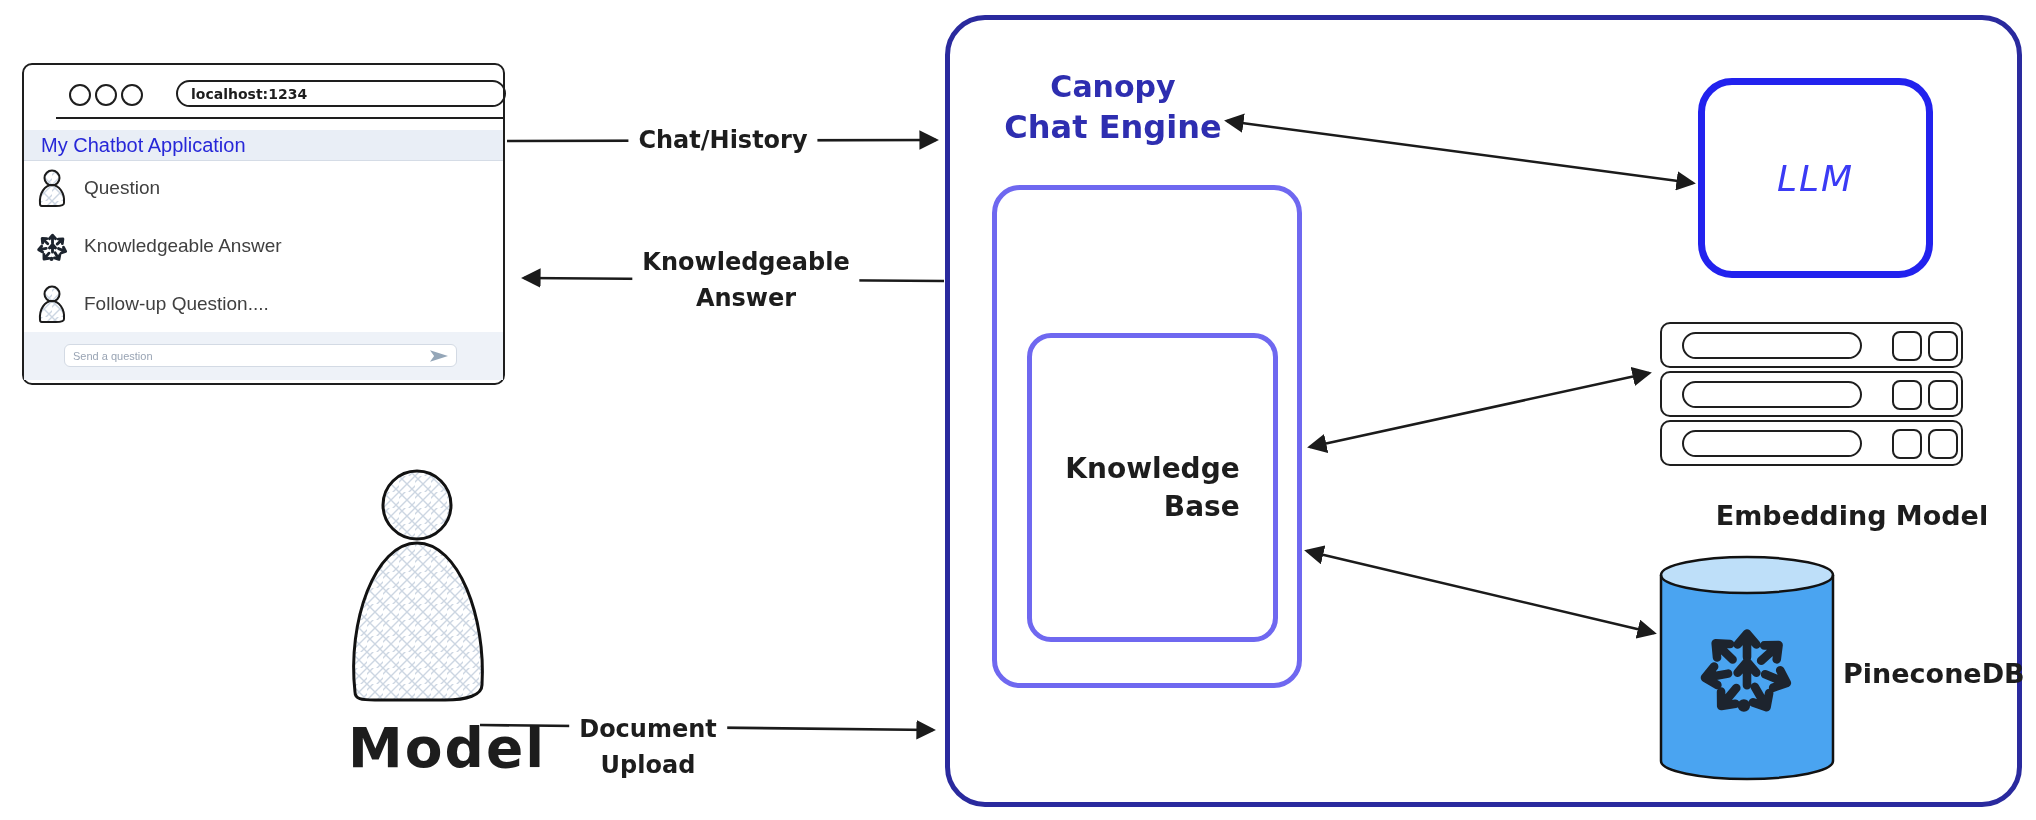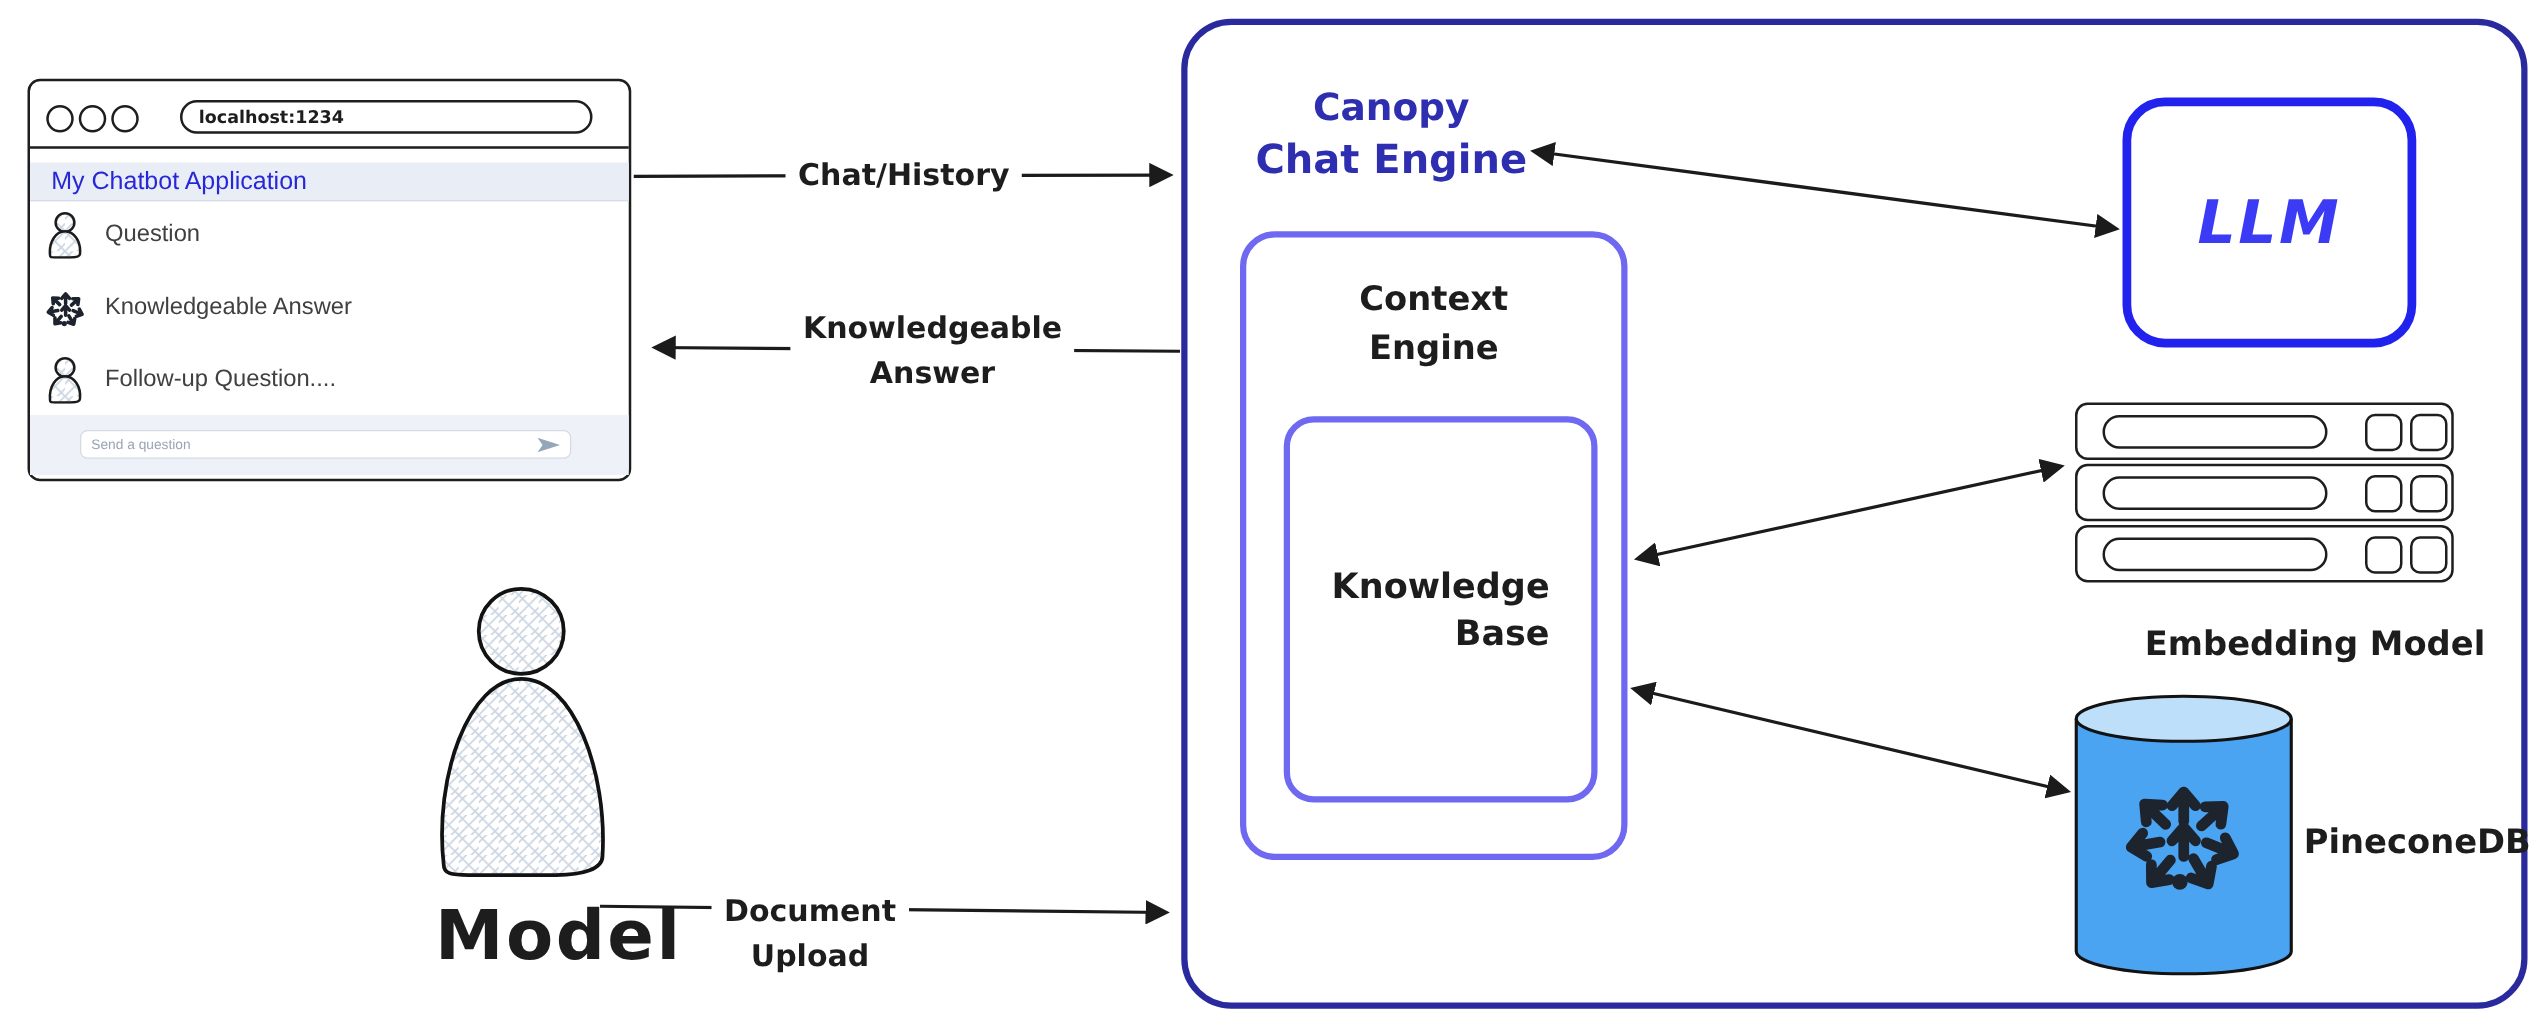--- a/index.html
+++ b/index.html
@@ -14,21 +14,21 @@
     --cyl-top:#bedff9;
   }
   *{box-sizing:border-box;margin:0;padding:0}
   body{background:#fff;font-family:"Liberation Sans",sans-serif;}
   .canvas{position:relative;width:2036px;height:820px;background:#fff;overflow:hidden;}
   .hand{font-family:"DejaVu Sans",sans-serif;font-weight:600;color:#1d1d1d;}
 
   
   .browser{position:absolute;left:22px;top:63px;width:483px;height:322px;
     border:2.5px solid #1e1e1e;border-radius:10px;background:#fff;z-index:4;}
-  .topbar{position:relative;height:54px;border-bottom:2.5px solid #1e1e1e;}
+  .topbar{position:relative;height:54px;border-bottom:2.5px solid #1e1e1e;margin-left:32px;}
   .dot{position:absolute;top:19px;width:22px;height:22px;border:2px solid #1e1e1e;border-radius:50%;background:#fff;}
   .dot.d1{left:13px}.dot.d2{left:39px}.dot.d3{left:65px}
   .urlbar{position:absolute;left:120px;top:15px;width:330px;height:27px;border:2px solid #1e1e1e;
     border-radius:14px;display:flex;align-items:center;padding-left:13px;}
   .urlbar span{font-size:14px;}
   .apptitle{position:absolute;left:0;top:65px;width:100%;height:31px;background:#e9eef6;
     border-bottom:1.5px solid #d5dce6;display:flex;align-items:center;padding-left:17px;}
   .apptitle span{color:var(--apptitle);font-size:20px;}
   .chatrows{position:absolute;left:0;top:94px;width:100%;}
   .chatrow{height:58px;display:flex;align-items:center;gap:15px;padding-left:12px;}
@@ -52,22 +52,22 @@
     border:5px solid var(--inner);border-radius:28px;background:#fff;z-index:2;}
   .ce-label{position:absolute;left:0;top:30px;width:100%;text-align:center;font-size:27px;line-height:39px;}
   .kb-box{position:absolute;left:30px;top:143px;width:251px;height:309px;
     border:5px solid var(--inner);border-radius:24px;background:#fff;
     display:flex;align-items:center;justify-content:center;}
   .kb-label{text-align:right;font-size:28px;line-height:38px;}
 
   .llm-box{position:absolute;left:1698px;top:78px;width:235px;height:200px;
     border:7px solid var(--llm-border);border-radius:34px;background:#fff;z-index:2;
     display:flex;align-items:center;justify-content:center;}
-  .llm-box span{font-family:"DejaVu Sans",sans-serif;font-style:italic;font-weight:700;
-    font-size:48px;color:var(--llm-text);letter-spacing:2px;}
+  .llm-box span{font-family:"DejaVu Sans",sans-serif;font-style:italic;font-weight:400;
+    font-size:36px;color:var(--llm-text);letter-spacing:2px;}
 
   
   .servers{position:absolute;left:1660px;top:322px;width:303px;z-index:2;}
   .srv{position:relative;width:303px;height:46px;border:2.5px solid #1e1e1e;border-radius:10px;
     background:#fff;margin-bottom:3px;}
   .srv .slot{position:absolute;left:20px;top:8px;width:180px;height:27px;border:2px solid #1e1e1e;border-radius:14px;}
   .srv .sq{position:absolute;top:7px;width:30px;height:30px;border:2px solid #1e1e1e;border-radius:8px;}
   .srv .sq.a{left:230px}.srv .sq.b{left:266px}
   .embed-label{position:absolute;left:1702px;top:500px;width:300px;text-align:center;font-size:27px;z-index:2;}
 
@@ -173,24 +173,20 @@
   </svg>
   <div class="user-label hand">Model</div>
 
   <div class="bigbox"></div>
   <div class="canopy-title hand">
     <div class="l1">Canopy</div>
     <div class="l2">Chat Engine</div>
   </div>
 
   <div class="ce-box">
-    <div class="ce-label hand">
-      <div>Context</div>
-      <div>Engine</div>
-    </div>
     <div class="kb-box">
       <div class="kb-label hand">
         <div>Knowledge</div>
         <div>Base</div>
       </div>
     </div>
   </div>
 
   <div class="llm-box">
     <span>LLM</span>

